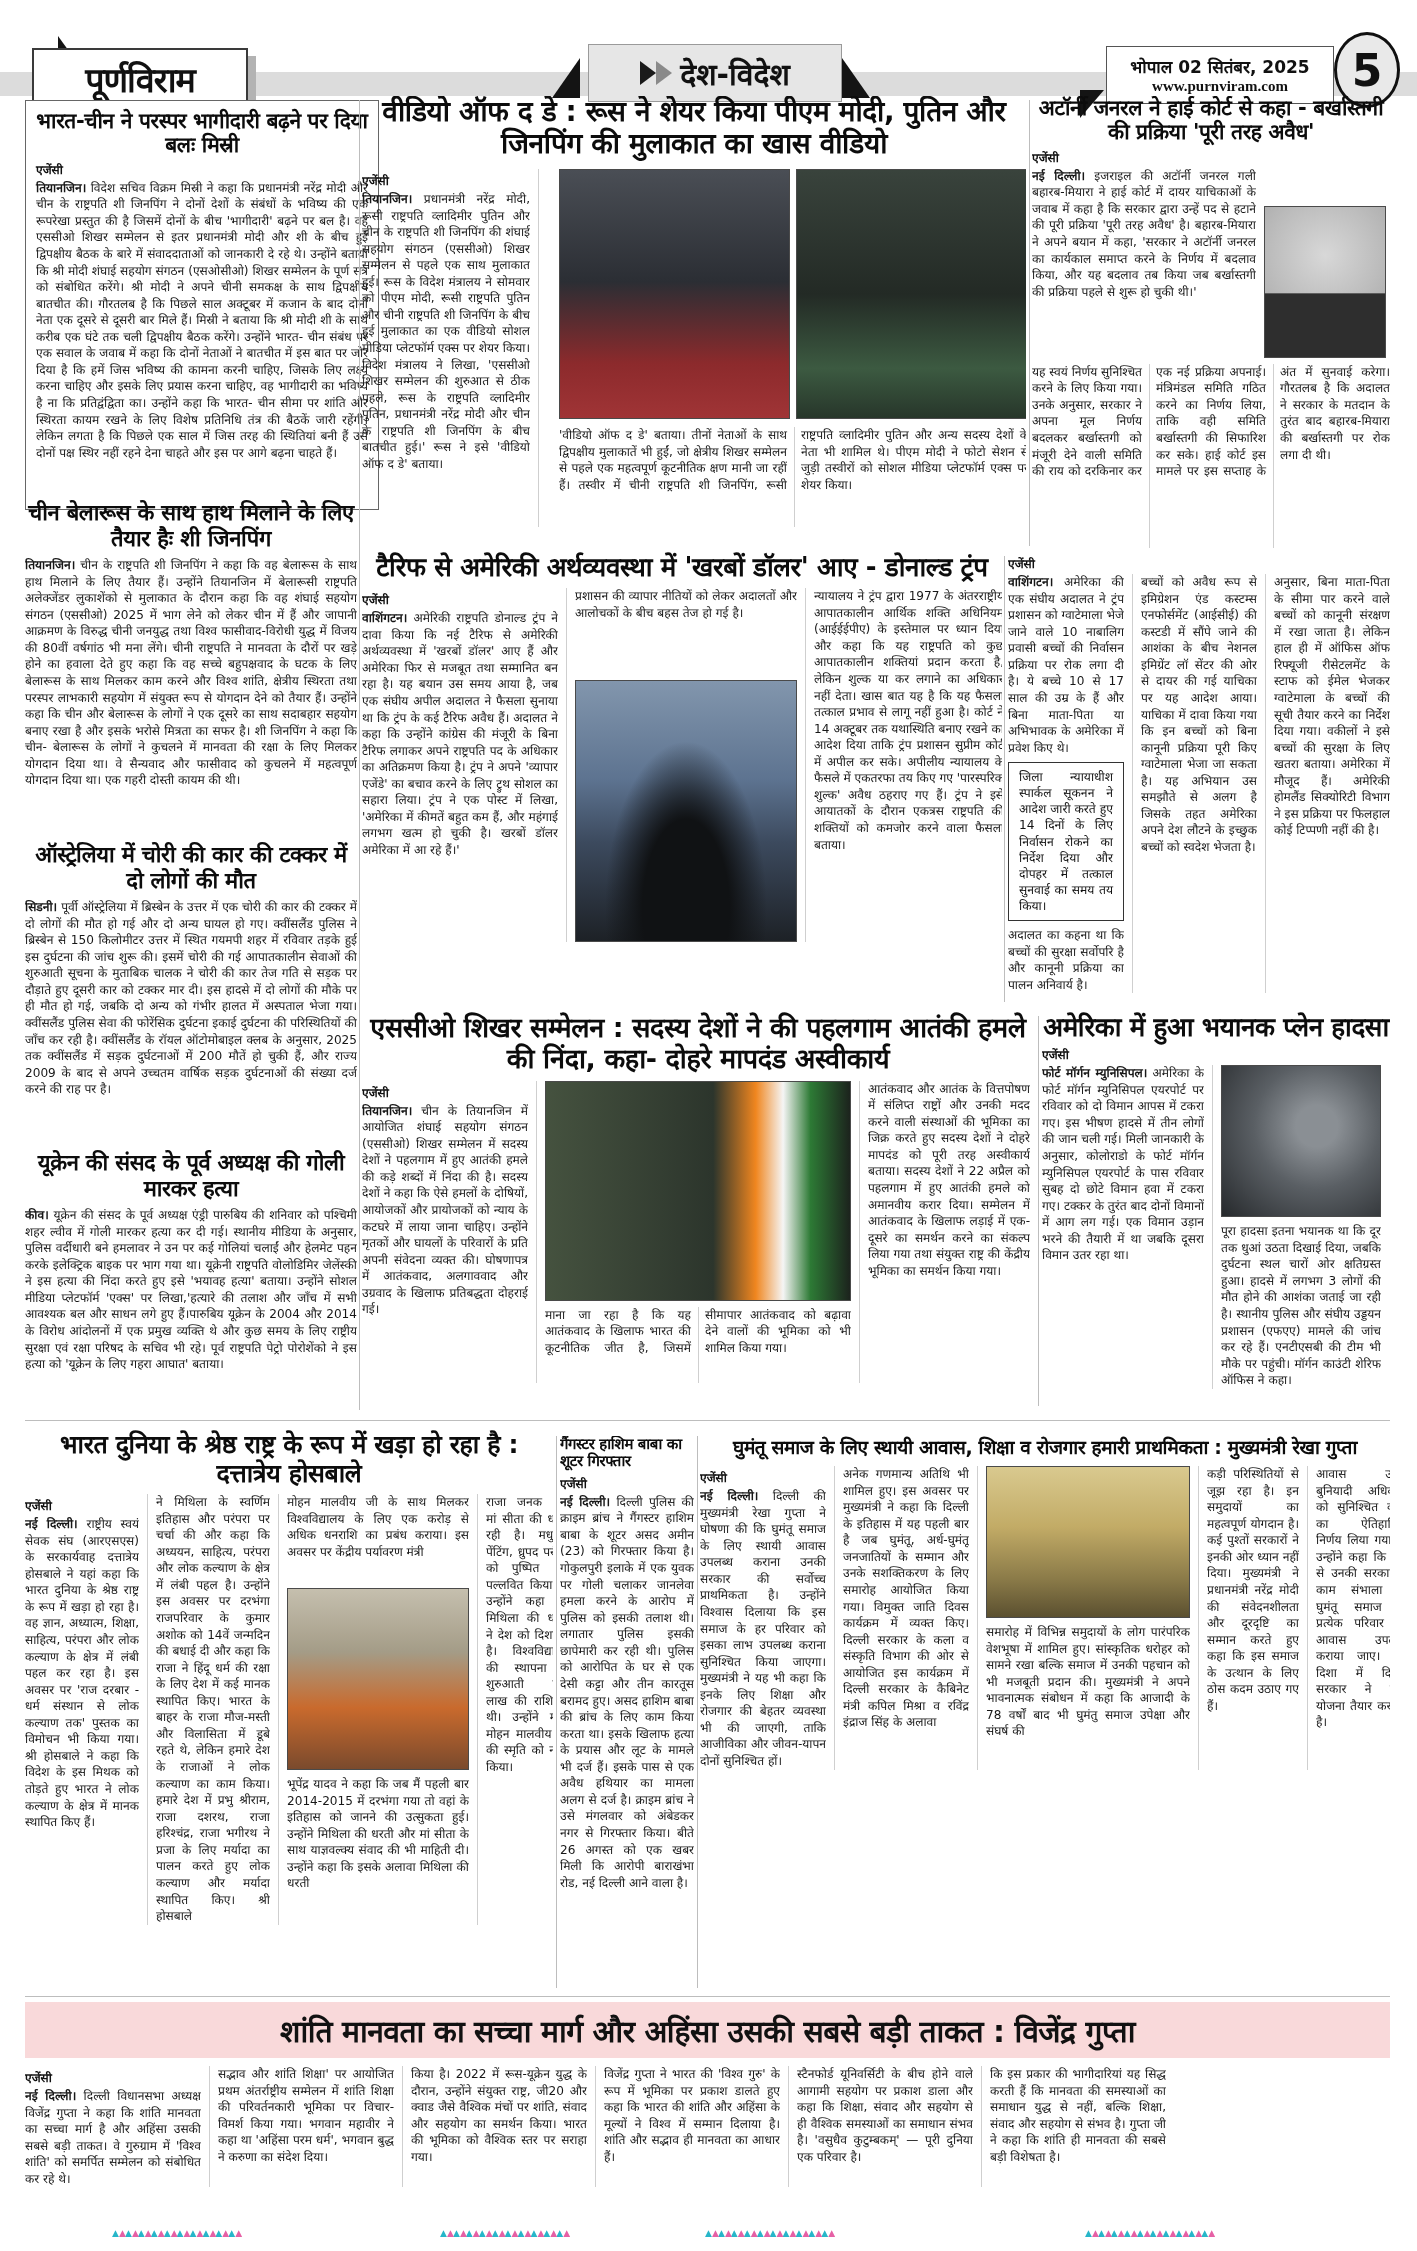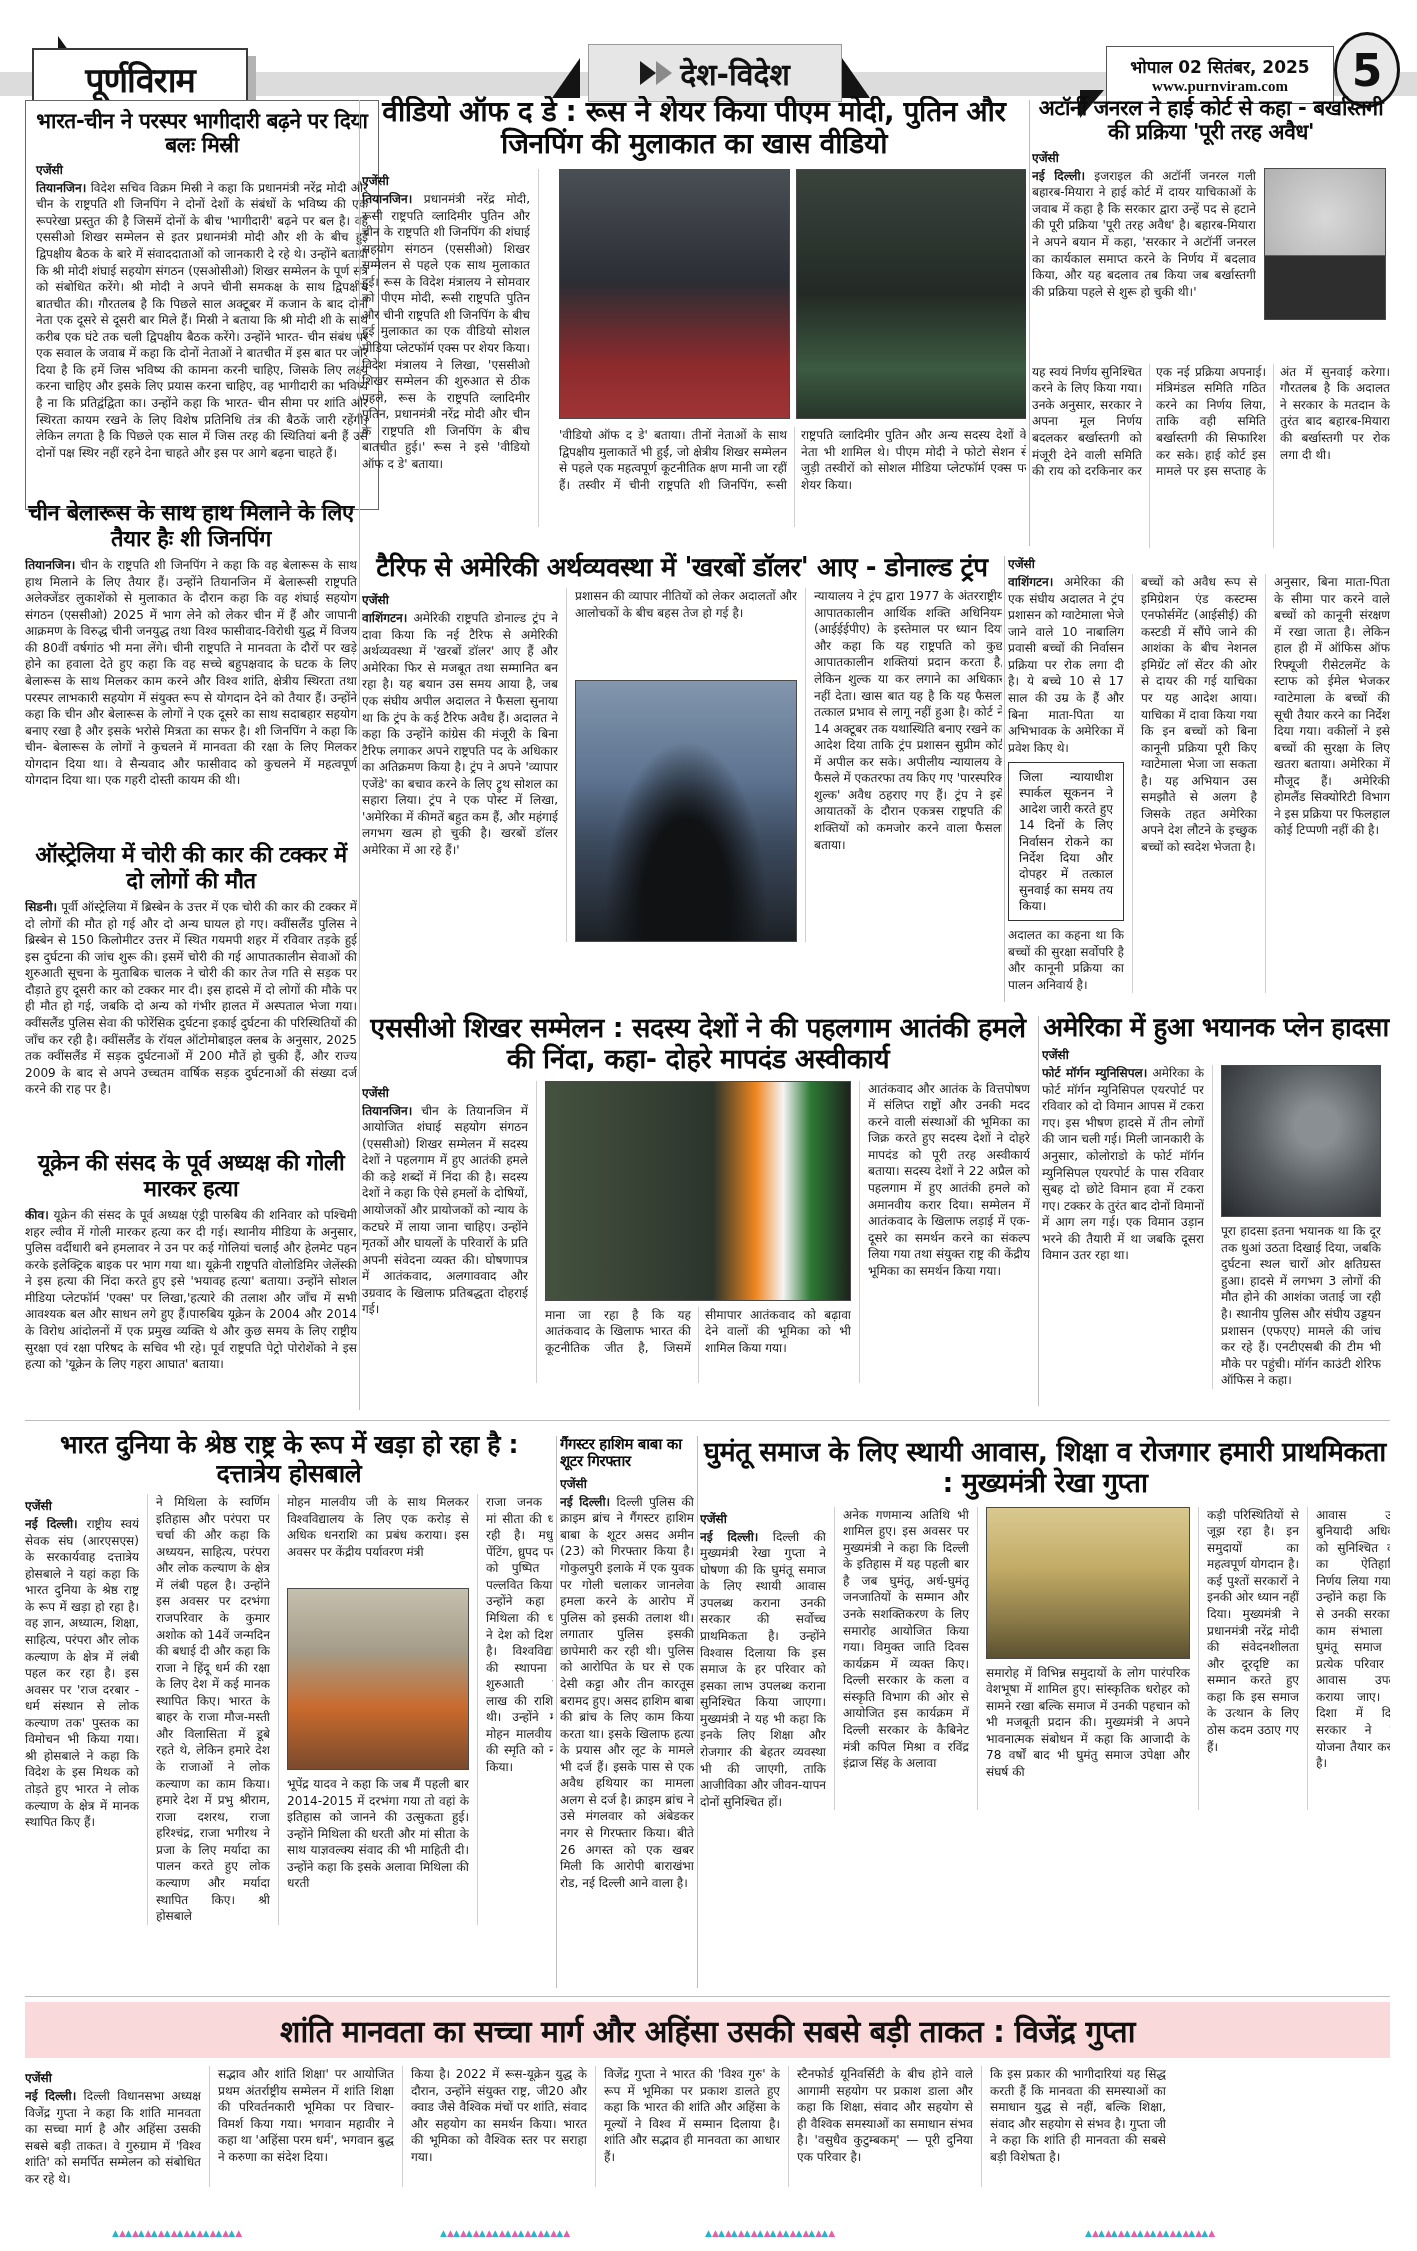--- a/index.html
+++ b/index.html
@@ -122,21 +122,21 @@
           <div class="ph ph-video2" style="width:231px;height:250px;"></div>
         </div>
         <div class="bd mc2" style="margin-top:8px;height:100px;">'वीडियो ऑफ द डे' बताया। तीनों नेताओं के साथ द्विपक्षीय मुलाकातें भी हुईं, जो क्षेत्रीय शिखर सम्मेलन से पहले एक महत्वपूर्ण कूटनीतिक क्षण मानी जा रहीं हैं। तस्वीर में चीनी राष्ट्रपति शी जिनपिंग, रूसी राष्ट्रपति व्लादिमीर पुतिन और अन्य सदस्य देशों के नेता भी शामिल थे। पीएम मोदी ने फोटो सेशन से जुड़ी तस्वीरों को सोशल मीडिया प्लेटफॉर्म एक्स पर शेयर किया।</div>
       </div>
     </div>
   </div>
 
   <div class="art" style="left:1032px;top:96px;width:358px;height:452px;">
     <div class="hl" style="font-size:21px;margin-bottom:4px;">अटॉर्नी जनरल ने हाई कोर्ट से कहा - बर्खास्तगी की प्रक्रिया 'पूरी तरह अवैध'</div>
     <div class="by">एजेंसी</div>
-    <div style="display:flex;gap:8px;">
+    <div style="display:flex;gap:8px;align-items:flex-end;">
       <div class="bd" style="width:224px;height:190px;overflow:hidden;"><b class="dl">नई दिल्ली।</b> <span>इजराइल की अटॉर्नी जनरल गली बहारब-मियारा ने हाई कोर्ट में दायर याचिकाओं के जवाब में कहा है कि सरकार द्वारा उन्हें पद से हटाने की पूरी प्रक्रिया 'पूरी तरह अवैध' है। बहारब-मियारा ने अपने बयान में कहा, 'सरकार ने अटॉर्नी जनरल का कार्यकाल समाप्त करने के निर्णय में बदलाव किया, और यह बदलाव तब किया जब बर्खास्तगी की प्रक्रिया पहले से शुरू हो चुकी थी।'</span></div>
       <div class="ph ph-attorney" style="width:122px;height:152px;"></div>
     </div>
     <div class="bd mc3" style="margin-top:6px;height:196px;">यह स्वयं निर्णय सुनिश्चित करने के लिए किया गया। उनके अनुसार, सरकार ने अपना मूल निर्णय बदलकर बर्खास्तगी को मंजूरी देने वाली समिति की राय को दरकिनार कर एक नई प्रक्रिया अपनाई। मंत्रिमंडल समिति गठित करने का निर्णय लिया, ताकि वही समिति बर्खास्तगी की सिफारिश कर सके। हाई कोर्ट इस मामले पर इस सप्ताह के अंत में सुनवाई करेगा। गौरतलब है कि अदालत ने सरकार के मतदान के तुरंत बाद बहारब-मियारा की बर्खास्तगी पर रोक लगा दी थी।</div>
   </div>
 
   <div class="art" style="left:362px;top:552px;width:640px;height:452px;">
     <div class="hl" style="font-size:26px;margin-bottom:6px;">टैरिफ से अमेरिकी अर्थव्यवस्था में 'खरबों डॉलर' आए - डोनाल्ड ट्रंप</div>
     <div class="cols">
       <div class="col" style="width:196px;">
@@ -222,21 +222,21 @@
     </div>
   </div>
 
   <div class="art" style="left:560px;top:1436px;width:134px;height:554px;">
     <div class="hl" style="font-size:15px;margin-bottom:4px;text-align:left;">गैंगस्टर हाशिम बाबा का शूटर गिरफ्तार</div>
     <div class="by">एजेंसी</div>
     <div class="bd"><b class="dl">नई दिल्ली।</b> <span>दिल्ली पुलिस की क्राइम ब्रांच ने गैंगस्टर हाशिम बाबा के शूटर असद अमीन (23) को गिरफ्तार किया है। गोकुलपुरी इलाके में एक युवक पर गोली चलाकर जानलेवा हमला करने के आरोप में पुलिस को इसकी तलाश थी। लगातार पुलिस इसकी छापेमारी कर रही थी। पुलिस को आरोपित के घर से एक देसी कट्टा और तीन कारतूस बरामद हुए। असद हाशिम बाबा की ब्रांच के लिए काम किया करता था। इसके खिलाफ हत्या के प्रयास और लूट के मामले भी दर्ज हैं। इसके पास से एक अवैध हथियार का मामला अलग से दर्ज है। क्राइम ब्रांच ने उसे मंगलवार को अंबेडकर नगर से गिरफ्तार किया। बीते 26 अगस्त को एक खबर मिली कि आरोपी बाराखंभा रोड, नई दिल्ली आने वाला है।</span></div>
   </div>
 
   <div class="art" style="left:700px;top:1436px;width:690px;height:554px;">
-    <div class="hl" style="font-size:27px;margin-bottom:8px;">घुमंतू समाज के लिए स्थायी आवास, शिक्षा व रोजगार हमारी प्राथमिकता : मुख्यमंत्री रेखा गुप्ता</div>
+    <div class="hl" style="font-size:19px;margin-bottom:8px;">घुमंतू समाज के लिए स्थायी आवास, शिक्षा व रोजगार हमारी प्राथमिकता : मुख्यमंत्री रेखा गुप्ता</div>
     <div class="cols">
       <div class="col" style="width:126px;">
         <div class="by">एजेंसी</div>
         <div class="bd"><b class="dl">नई दिल्ली।</b> <span>दिल्ली की मुख्यमंत्री रेखा गुप्ता ने घोषणा की कि घुमंतू समाज के लिए स्थायी आवास उपलब्ध कराना उनकी सरकार की सर्वोच्च प्राथमिकता है। उन्होंने विश्वास दिलाया कि इस समाज के हर परिवार को इसका लाभ उपलब्ध कराना सुनिश्चित किया जाएगा। मुख्यमंत्री ने यह भी कहा कि इनके लिए शिक्षा और रोजगार की बेहतर व्यवस्था भी की जाएगी, ताकि आजीविका और जीवन-यापन दोनों सुनिश्चित हों।</span></div>
       </div>
       <div class="col" style="width:126px;">
         <div class="bd">अनेक गणमान्य अतिथि भी शामिल हुए। इस अवसर पर मुख्यमंत्री ने कहा कि दिल्ली के इतिहास में यह पहली बार है जब घुमंतू, अर्ध-घुमंतू जनजातियों के सम्मान और उनके सशक्तिकरण के लिए समारोह आयोजित किया गया। विमुक्त जाति दिवस कार्यक्रम में व्यक्त किए। दिल्ली सरकार के कला व संस्कृति विभाग की ओर से आयोजित इस कार्यक्रम में दिल्ली सरकार के कैबिनेट मंत्री कपिल मिश्रा व रविंद्र इंद्राज सिंह के अलावा</div>
       </div>
       <div class="col" style="width:204px;">
         <div class="ph ph-rekha" style="width:204px;height:152px;"></div>

